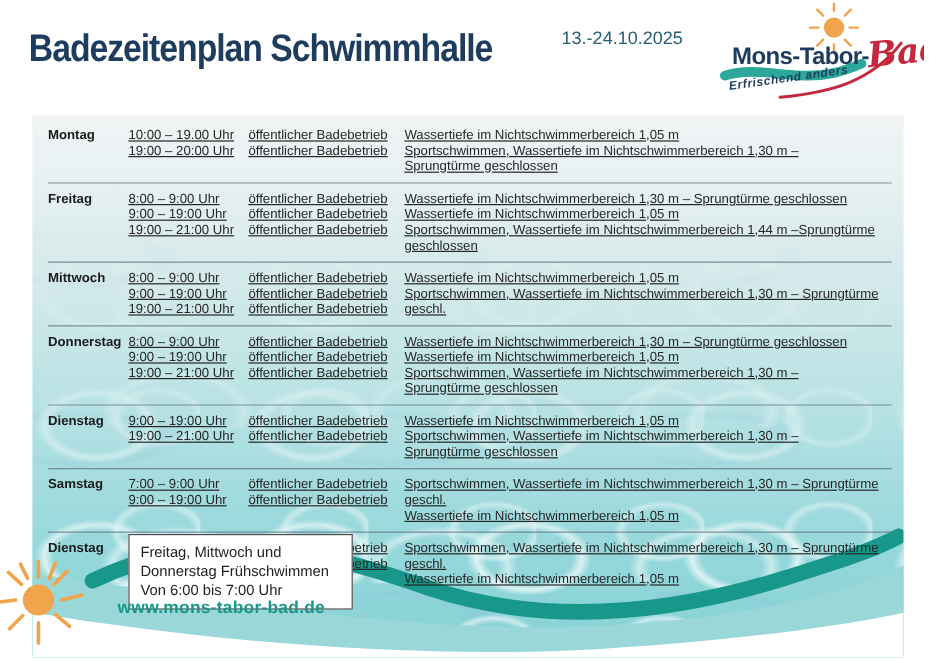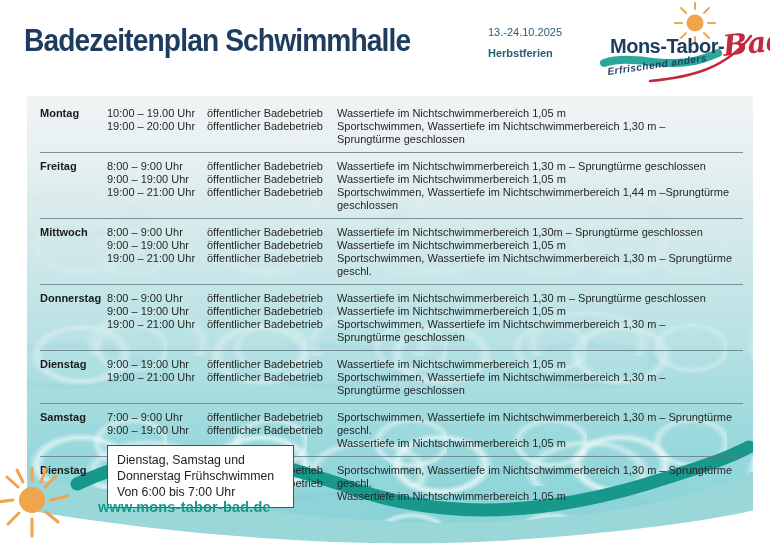--- a/index.html
+++ b/index.html
@@ -6,21 +6,21 @@
   .page{
     position:relative;width:780px;height:548px;overflow:hidden;background:#ffffff;
     font-family:"Liberation Sans",sans-serif;color:#262626;
   }
   
   .title{
     position:absolute;left:24px;top:22px;margin:0;
     font-size:32px;font-weight:bold;color:#1d3c5e;letter-spacing:-1px;
     transform:scaleX(.88);transform-origin:left center;white-space:nowrap;
   }
-  .date-block{position:absolute;left:468px;top:22px;color:#265e76;font-size:11px;line-height:21px;margin-left:20px;}
+  .date-block{position:absolute;left:468px;top:22px;color:#265e76;font-size:15px;line-height:21px;}
   .date-block .sub{font-weight:bold;}
   .logo{position:absolute;left:598px;top:2px;width:172px;height:84px;}
   
   .panel{
     position:absolute;left:27px;top:96px;width:726px;height:474px;overflow:hidden;
     background:linear-gradient(180deg,#f0f4f5 0%,#e7f0f1 12%,#d3e9ea 30%,#bce3e5 48%,
       #a8dde0 62%,#93d7da 78%,#83d0d5 100%);
   }
   .water-tex{
     position:absolute;inset:0;pointer-events:none;
@@ -35,21 +35,21 @@
   }
   .waves{position:absolute;left:0;bottom:0;width:726px;height:152px;}
   
   .table{position:relative;padding:4px 10px 0 13px;font-size:11px;line-height:13px;}
   .day-block{
     display:grid;grid-template-columns:67px 100px 130px 1fr;align-items:start;
     padding:6.5px 0;
   }
   .day-block.sep{border-bottom:1px solid rgba(100,120,135,.8);}
   .day{font-weight:bold;color:#1a1a1a;}
-  .cell-line{white-space:nowrap;}
+  .cell-line{white-space:nowrap;text-decoration:underline;}
   .desc .cell-line{white-space:normal;}
   
   .note-box{
     position:absolute;left:107px;top:445px;width:168px;background:#ffffff;
     border:1px solid #4f4f4f;padding:6px 8px 7px 9px;font-size:12.3px;line-height:16px;color:#222;
   }
   .sun{position:absolute;left:-16px;top:448px;width:104px;height:104px;}
   .website{
     position:absolute;left:64px;top:499px;font-size:14.5px;font-weight:bold;
     color:#17988a;text-decoration:none;letter-spacing:.2px;margin-left:34px;
@@ -57,21 +57,20 @@
 </style>
 </head>
 <body>
 
 <div class="page">
 
   <h1 class="title">Badezeitenplan Schwimmhalle</h1>
 
   <div class="date-block">
     <div>13.-24.10.2025</div>
-    <div class="sub">Herbstferien</div>
   </div>
 
   <svg class="logo" viewBox="0 0 172 84">
     <g stroke="#f0a44c" stroke-width="2" stroke-linecap="round">
       <circle cx="97" cy="21" r="8.5" fill="#f0a44c" stroke="none"></circle>
       <line x1="97" y1="7" x2="97" y2="1"></line>
       <line x1="106" y1="11" x2="111" y2="6"></line>
       <line x1="110" y1="21" x2="117" y2="21"></line>
       <line x1="106" y1="31" x2="111" y2="36"></line>
       <line x1="88" y1="11" x2="83" y2="6"></line>
@@ -136,21 +135,20 @@
             <div class="cell-line">8:00 – 9:00 Uhr</div>
             <div class="cell-line">9:00 – 19:00 Uhr</div>
             <div class="cell-line">19:00 – 21:00 Uhr</div>
           </div>
           <div class="acts">
             <div class="cell-line">öffentlicher Badebetrieb</div>
             <div class="cell-line">öffentlicher Badebetrieb</div>
             <div class="cell-line">öffentlicher Badebetrieb</div>
           </div>
           <div class="desc">
-            <div class="cell-line">Wassertiefe im Nichtschwimmerbereich 1,30m – Sprungtürme geschlossen</div>
             <div class="cell-line">Wassertiefe im Nichtschwimmerbereich 1,05 m</div>
             <div class="cell-line">Sportschwimmen, Wassertiefe im Nichtschwimmerbereich 1,30 m – Sprungtürme geschl.</div>
           </div>
         </div>
         <div class="day-block sep">
           <div class="day">Donnerstag</div>
           <div class="times">
             <div class="cell-line">8:00 – 9:00 Uhr</div>
             <div class="cell-line">9:00 – 19:00 Uhr</div>
             <div class="cell-line">19:00 – 21:00 Uhr</div>
@@ -210,21 +208,21 @@
           </div>
           <div class="desc">
             <div class="cell-line">Sportschwimmen, Wassertiefe im Nichtschwimmerbereich 1,30 m – Sprungtürme geschl.</div>
             <div class="cell-line">Wassertiefe im Nichtschwimmerbereich 1,05 m</div>
           </div>
         </div>
       </div>
   </div>
 
   <div class="note-box">
-    <div>Dienstag, Samstag und</div>
+    <div>Freitag, Mittwoch und</div>
     <div>Donnerstag Frühschwimmen</div>
     <div>Von 6:00 bis 7:00 Uhr</div>
   </div>
 
   <svg class="sun" viewBox="0 0 104 104">
     <g stroke="#f0a44c" stroke-width="3" stroke-linecap="round">
       <circle cx="48" cy="52" r="13" fill="#f0a44c" stroke="none"></circle>
       <line x1="48" y1="33" x2="48" y2="20"></line>
       <line x1="61" y1="39" x2="72" y2="28"></line>
       <line x1="67" y1="52" x2="84" y2="48"></line>

